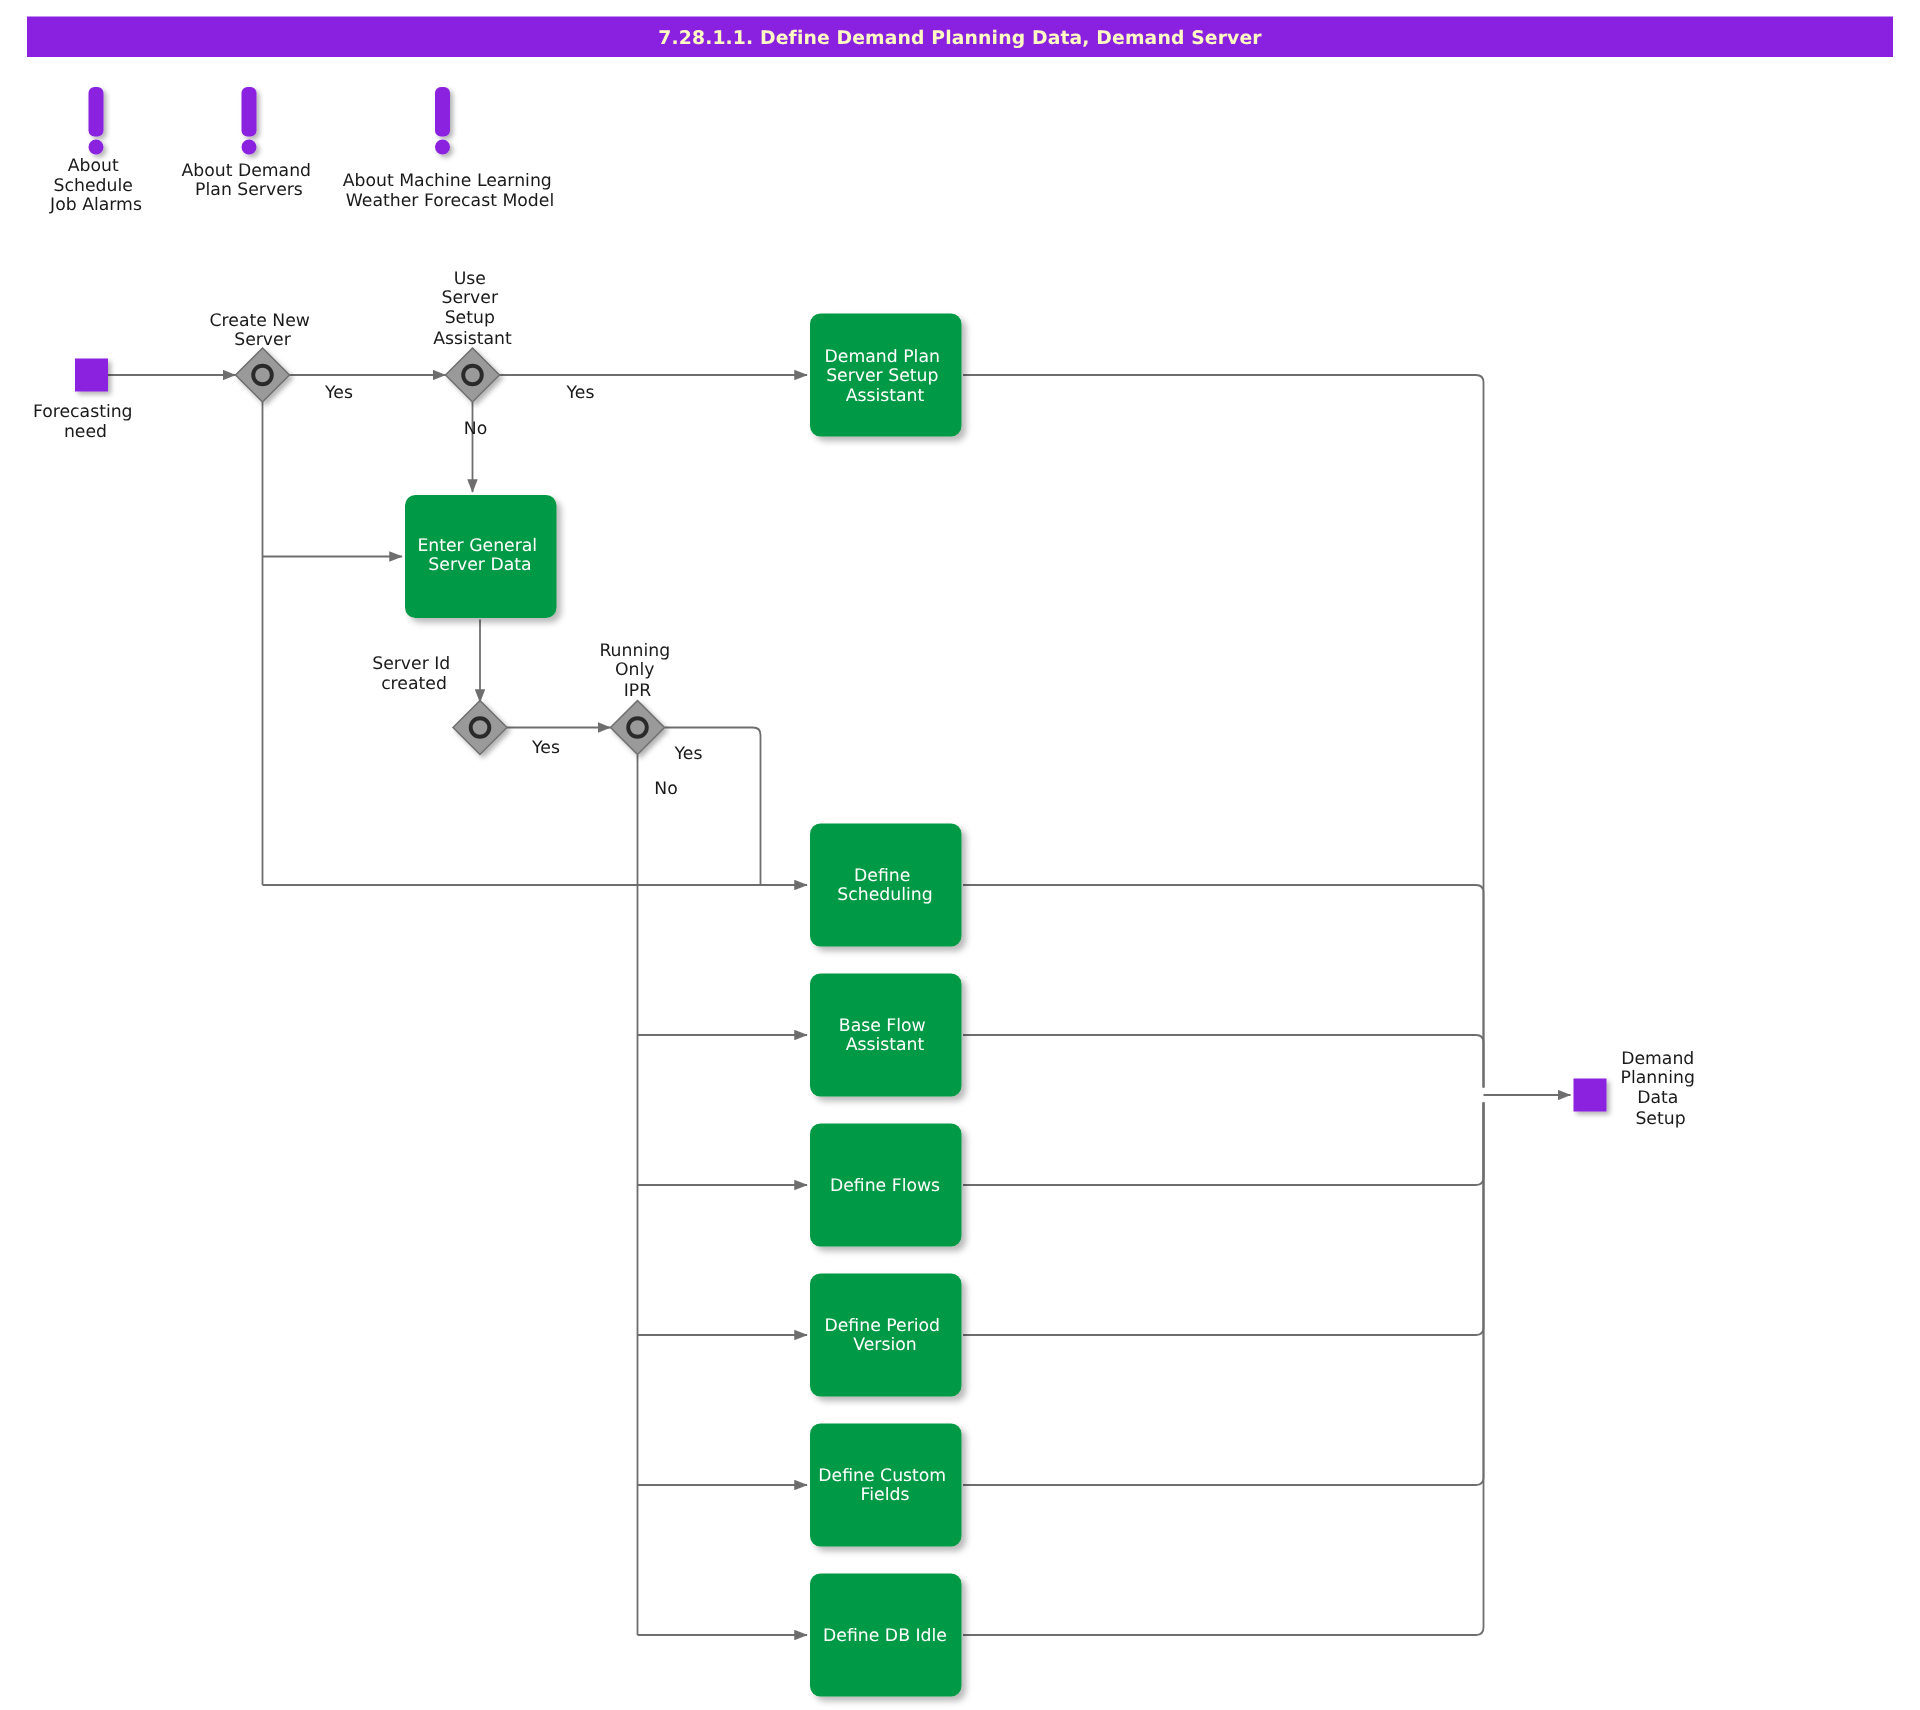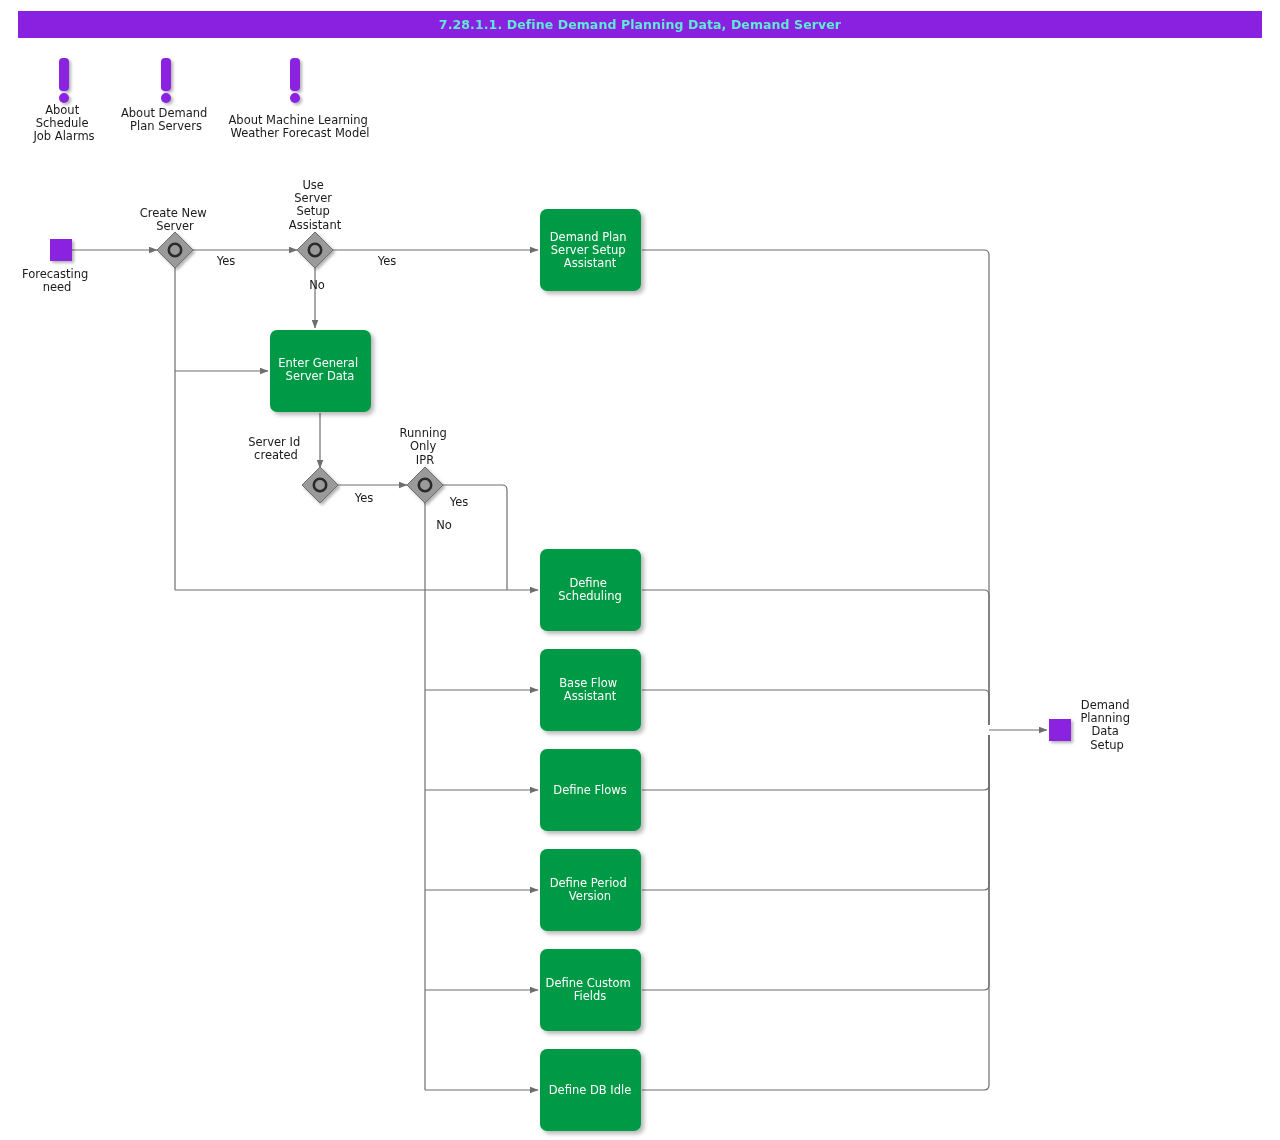--- a/index.html
+++ b/index.html
@@ -14,21 +14,21 @@
     position: relative;
     overflow: hidden;
   }
   #title-bar {
     position: absolute;
     left: 18px;
     top: 11px;
     width: 1244px;
     height: 27px;
     background: #8a20e0;
-    color: #5eead4;
+    color: #fef9c3;
     font-size: 12.5px;
     font-weight: bold;
     display: flex;
     align-items: center;
     justify-content: center;
     letter-spacing: 0.1px;
   }
   #canvas {
     position: absolute;
     left: 0;

